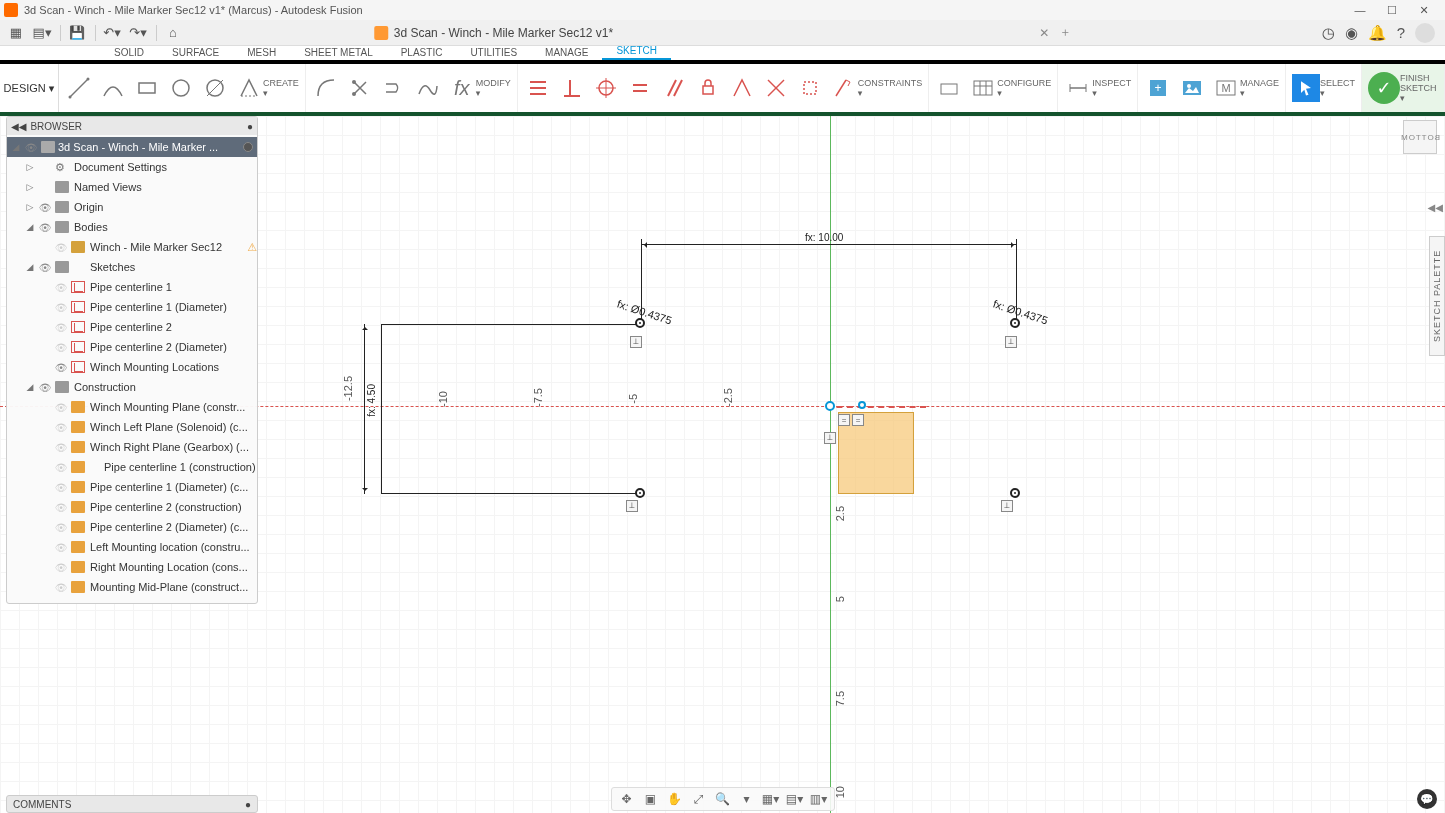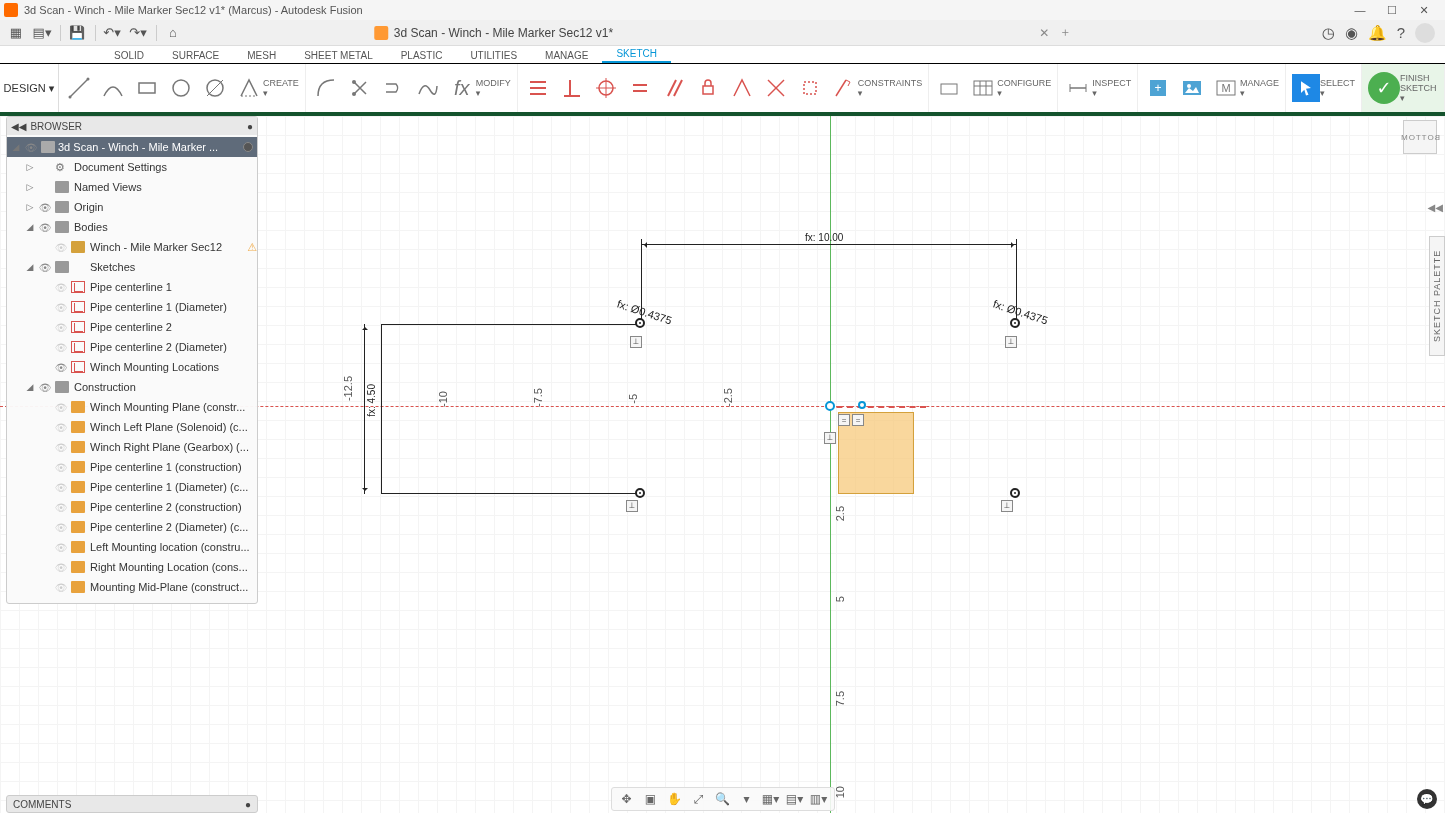--- a/index.html
+++ b/index.html
@@ -17,21 +17,21 @@
 .qa-btn { width: 24px; height: 20px; display: inline-flex; align-items: center; justify-content: center; margin-right: 2px; color: #555; cursor: pointer; font-size: 13px; }
 .qa-sep { width: 1px; height: 16px; background: #ccc; margin: 0 4px; }
 .qa-center { position: absolute; left: 50%; transform: translateX(-50%); display: flex; align-items: center; gap: 6px; font-size: 12px; color: #444; }
 .qa-center .doc-icon { width: 14px; height: 14px; background: #ff9933; border-radius: 2px; }
 .qa-center .close-tab { color: #888; cursor: pointer; margin-left: 4px; }
 .qa-right { margin-left: auto; display: flex; gap: 10px; align-items: center; padding-right: 6px; }
 .qa-right span { color: #555; font-size: 15px; cursor: pointer; }
 .qa-right .avatar { width: 20px; height: 20px; background: #ddd; border-radius: 50%; }
 
 
-.ws-tabs { height: 18px; background: #fff; display: flex; align-items: flex-end; padding-left: 100px; border-bottom: 1px solid #000000; font-size: 10px; }
+.ws-tabs { height: 18px; background: #fff; display: flex; align-items: flex-end; padding-left: 100px; border-bottom: 4px solid #000000; font-size: 10px; }
 .ws-tab { padding: 2px 14px; color: #555; cursor: pointer; }
 .ws-tab.active { color: #0696d7; border-bottom: 2px solid #0696d7; }
 
 
 .ribbon { height: 52px; background: #fff; display: flex; border-bottom: 4px solid #14532d; }
 .ribbon-group { display: flex; flex-direction: row; align-items: center; border-right: 1px solid #eee; padding: 2px 6px; }
 .ribbon-group .tools { display: flex; align-items: center; gap: 6px; height: 36px; }
 .ribbon-group .label { font-size: 9px; color: #666; height: 12px; display: flex; align-items: center; gap: 2px; }
 .design-btn { width: 90px; height: 48px; display: flex; align-items: center; justify-content: center; font-size: 11px; color: #333; border-right: 1px solid #ddd; cursor: pointer; }
 .tool-icon { width: 28px; height: 28px; display: flex; align-items: center; justify-content: center; color: #777; cursor: pointer; }
@@ -543,21 +543,21 @@
           <div class="tree-row indent-2">
             <span class="expander"></span>
             <span class="eye dim">👁</span>
             <span class="folder-icon orange"></span>
             <span style="flex: 1 1 0%; overflow: hidden; text-overflow: ellipsis; white-space: nowrap; margin-left: 2px;">Winch Right Plane (Gearbox) (...</span>
           </div>
           <div class="tree-row indent-2">
             <span class="expander"></span>
             <span class="eye dim">👁</span>
             <span class="folder-icon orange"></span>
-            <span style="flex: 1 1 0%; overflow: hidden; text-overflow: ellipsis; white-space: nowrap; margin-left: 2px;">Pipe centerline 1 (construction)</span>
+            <span style="flex: 1 1 0%; overflow: hidden; text-overflow: ellipsis; white-space: nowrap; margin-left: 16px;">Pipe centerline 1 (construction)</span>
           </div>
           <div class="tree-row indent-2">
             <span class="expander"></span>
             <span class="eye dim">👁</span>
             <span class="folder-icon orange"></span>
             <span style="flex: 1 1 0%; overflow: hidden; text-overflow: ellipsis; white-space: nowrap; margin-left: 2px;">Pipe centerline 1 (Diameter) (c...</span>
           </div>
           <div class="tree-row indent-2">
             <span class="expander"></span>
             <span class="eye dim">👁</span>

